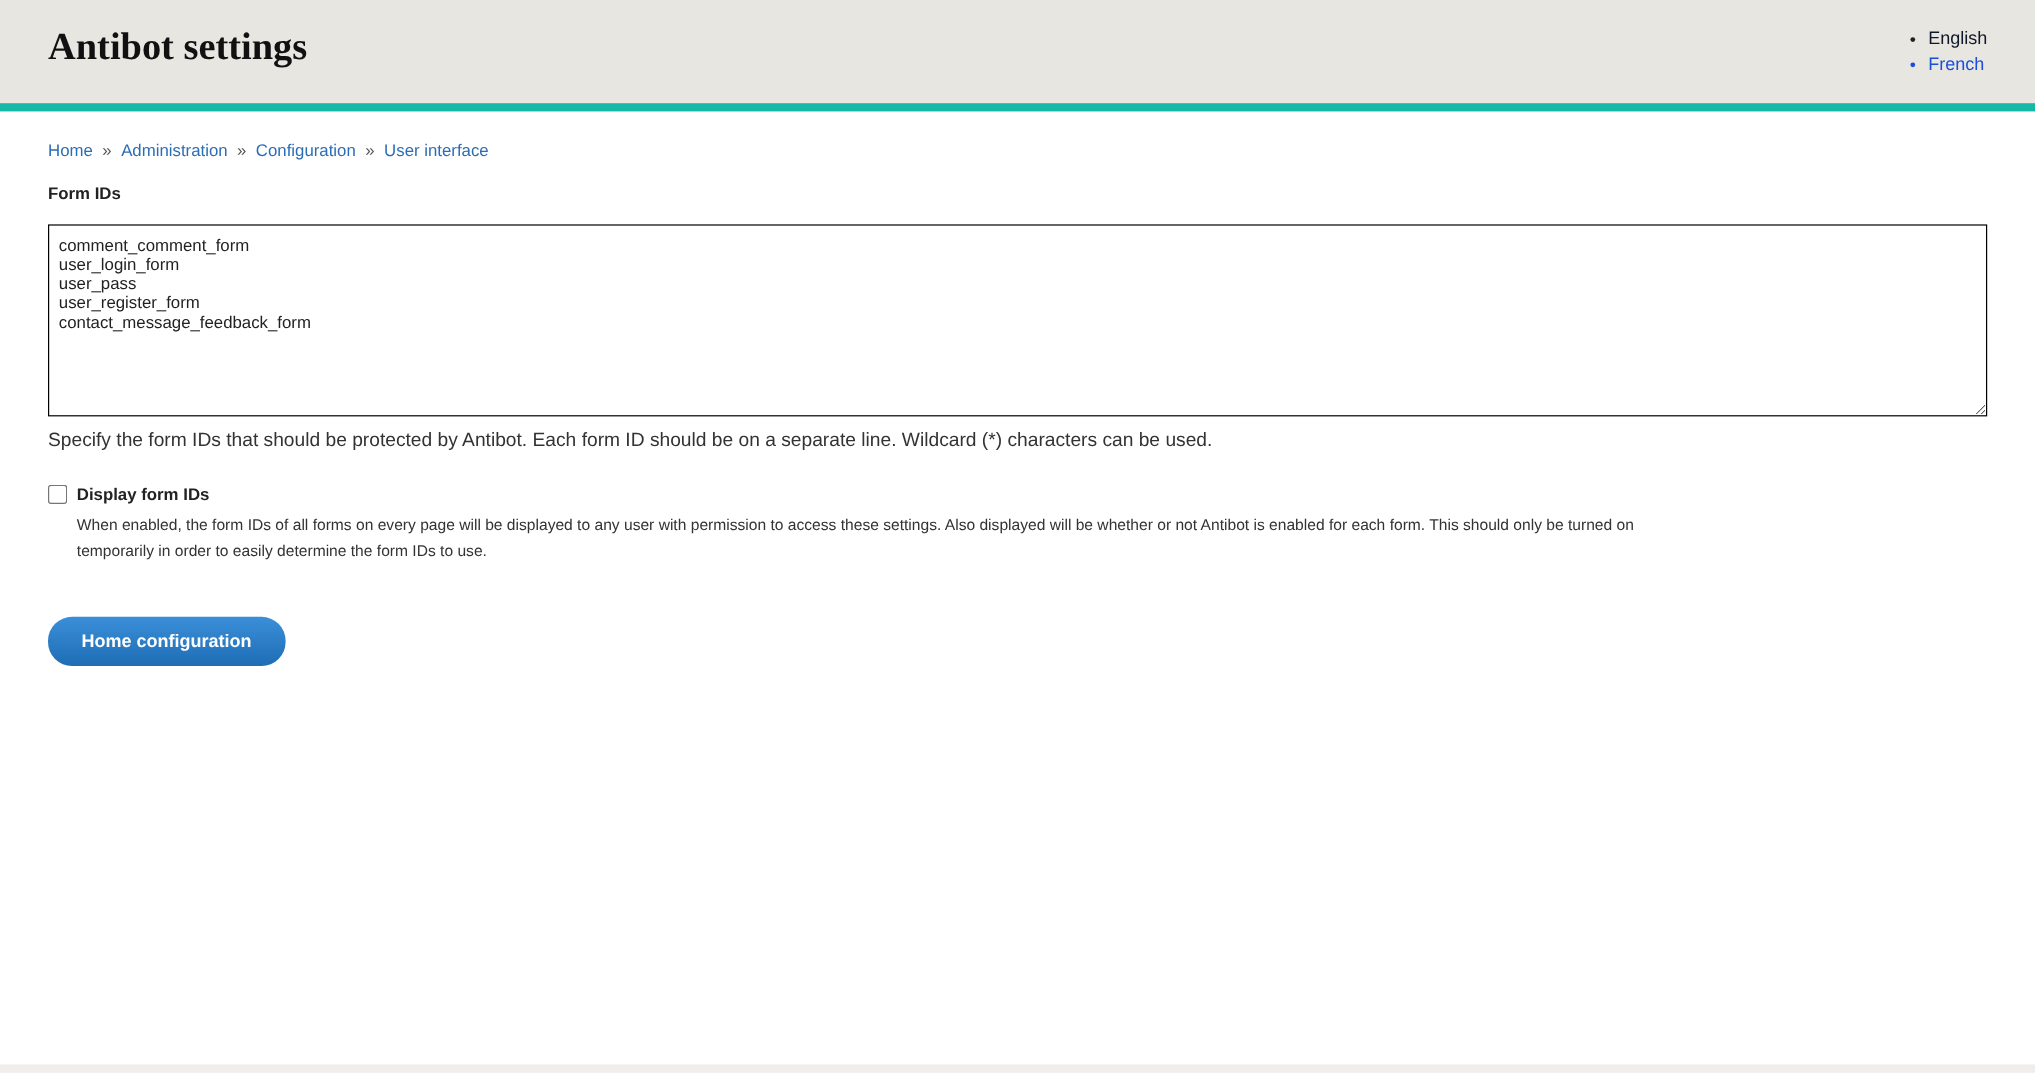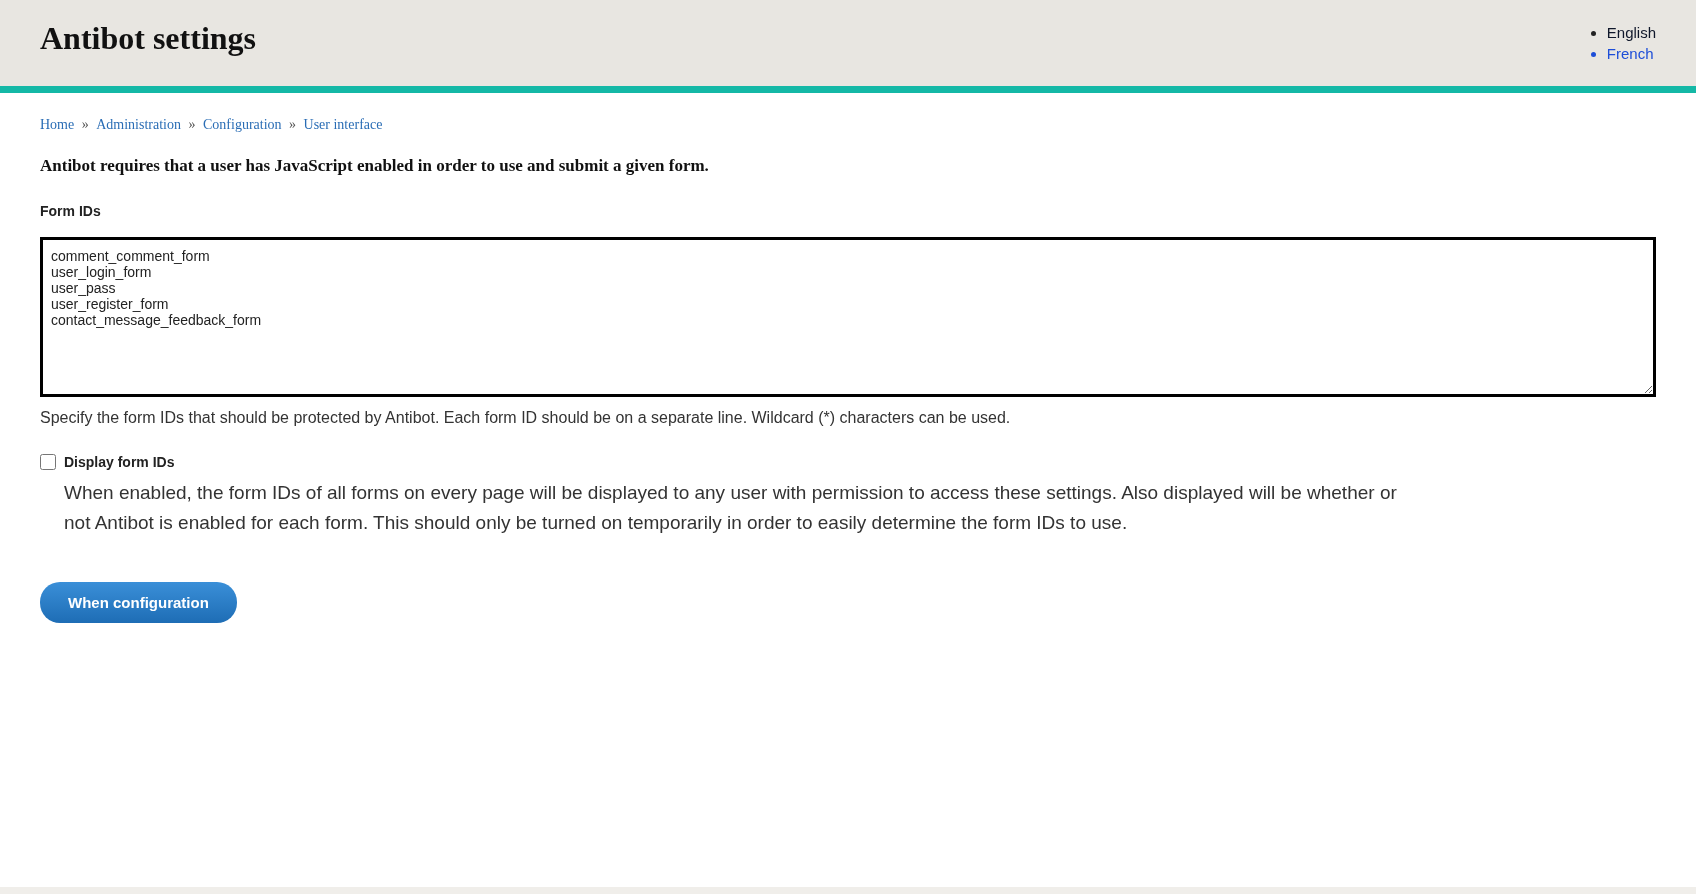--- a/index.html
+++ b/index.html
@@ -54,21 +54,20 @@
 
     .main-content {
       background-color: #fff;
       padding: 24px 40px 40px 40px;
       min-height: calc(894px - 100px);
     }
 
     .breadcrumb {
       margin-bottom: 20px;
       font-size: 14px;
-      font-family: Liberation Serif, serif;
     }
 
     .breadcrumb a {
       color: #2a6db5;
       text-decoration: none;
     }
 
     .breadcrumb .separator {
       color: #555;
       margin: 0 4px;
@@ -90,21 +89,21 @@
     .form-label {
       font-weight: bold;
       font-size: 14px;
       margin-bottom: 18px;
       display: block;
     }
 
     .form-ids-textarea {
       width: 100%;
       height: 160px;
-      border: 3px solid #000000;
+      border: 1px solid #000000;
       padding: 8px;
       font-family: "Lucida Grande", "Lucida Sans Unicode", Tahoma, sans-serif;
       font-size: 14px;
       resize: vertical;
       color: #222;
       background: #fff;
     }
 
     .form-description {
       font-size: 16px;
@@ -131,21 +130,21 @@
       height: 16px;
       cursor: pointer;
     }
 
     .checkbox-label-text {
       font-weight: bold;
       font-size: 14px;
     }
 
     .checkbox-description {
-      font-size: 19px;
+      font-size: 13px;
       color: #333;
       line-height: 1.6;
       margin-left: 24px;
       max-width: 1350px;
     }
 
     .save-button {
       background: linear-gradient(to bottom, #3a8fd8, #1e6db5);
       color: #fff;
       font-weight: bold;
@@ -168,34 +167,33 @@
     <li><a href="#">English</a></li>
         <li class="inactive">French</li>
       </ul>
   </nav>
 </header>
 
 <main class="main-content">
   <nav class="breadcrumb">
   <a href="#">Home</a><span class="separator"> » </span><a href="#">Administration</a><span class="separator"> » </span><a href="#">Configuration</a><span class="separator"> » </span><a href="#">User interface</a></nav>
 
-  <p class="intro-text">Antibot requires that a user has JavaScript enabled in order to use and submit a given form.</p>
 
   <div class="form-section">
     <label class="form-label" for="form-ids-textarea">Form IDs</label>
     <textarea class="form-ids-textarea" id="form-ids-textarea" style="">comment_comment_form
 user_login_form
 user_pass
 user_register_form
 contact_message_feedback_form</textarea>
     <p class="form-description">Specify the form IDs that should be protected by Antibot. Each form ID should be on a separate line. Wildcard (*) characters can be used.</p>
   </div>
 
   <div class="checkbox-section">
     <div class="checkbox-label-row">
       <input type="checkbox" id="display-form-ids" style="">
       <label class="checkbox-label-text" for="display-form-ids">Display form IDs</label>
     </div>
     <p class="checkbox-description">When enabled, the form IDs of all forms on every page will be displayed to any user with permission to access these settings. Also displayed will be whether or not Antibot is enabled for each form. This should only be turned on temporarily in order to easily determine the form IDs to use.</p>
   </div>
 
-  <button class="save-button">When configuration</button>
+  <button class="save-button">Home configuration</button>
 </main>
 
 </body></html>

